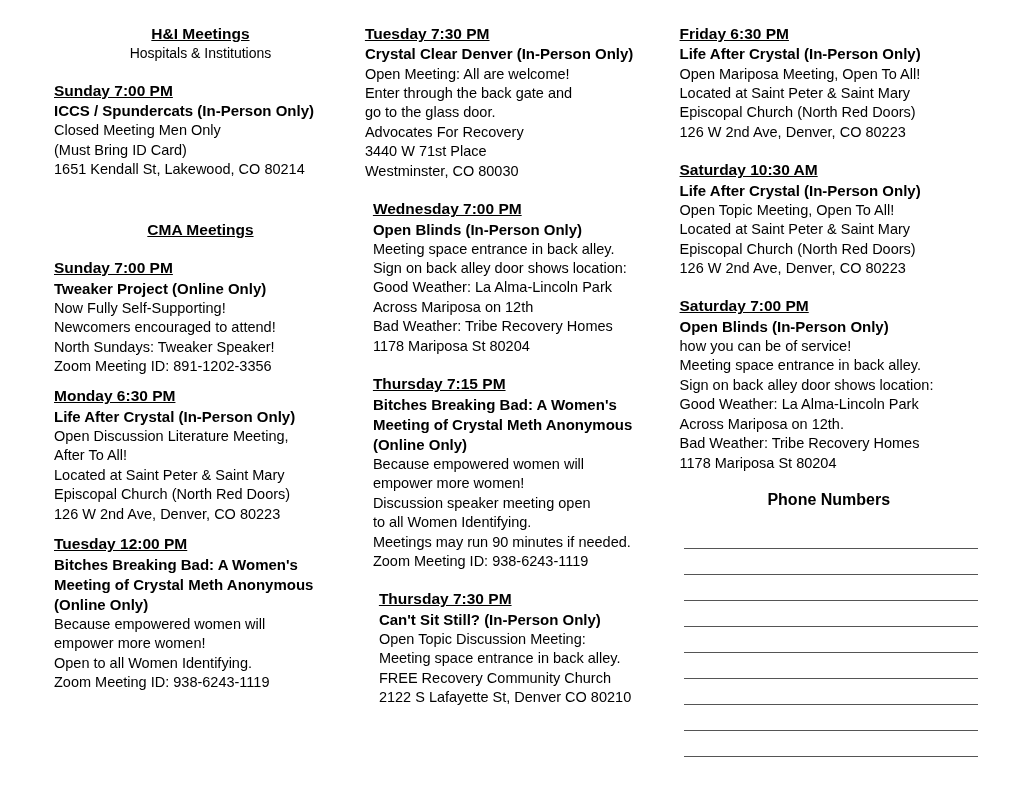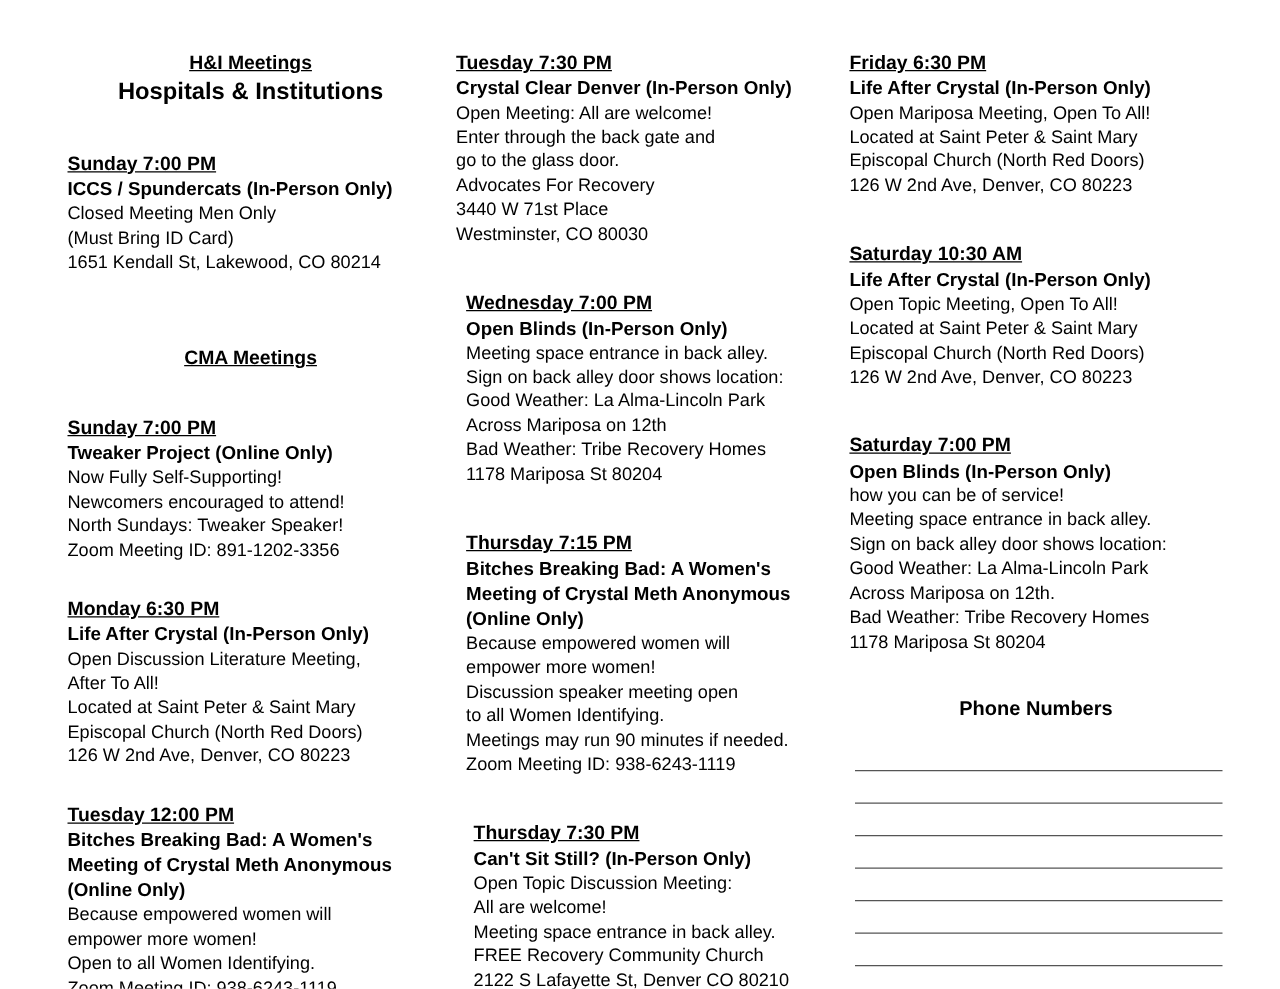--- a/index.html
+++ b/index.html
@@ -27,34 +27,34 @@
     align-items: flex-start;
     gap: 0px;
   }
   .col {
     box-sizing: border-box;
   }
   .col-1 { width: 340px; padding-left: 34px; padding-right: 8px; }
   .col-2 { width: 330px; padding-left: 10px; padding-right: 8px; }
   .col-3 { width: 330px; padding-left: 0px; padding-right: 8px; }
 
-  .block { margin-bottom: 0; margin-top: 17px; }
+  .block { margin-bottom: 0; }
 
   .centered { text-align: center; }
 
   .heading-underline {
     font-size: 15.5px;
     font-weight: bold;
     text-decoration: underline;
     line-height: 1.32;
     white-space: nowrap;
   }
   .heading-plain {
-    font-size: 19px;
-    font-weight: bold;
+    font-size: 14px;
+    font-weight: normal;
     line-height: 1.32;
   }
   .subtitle-bold {
     font-size: 15px;
     font-weight: bold;
     line-height: 1.34;
   }
   .line {
     font-size: 14.5px;
     line-height: 1.34;
@@ -188,21 +188,20 @@
         <div class="line">Meetings may run 90 minutes if needed.</div>
         <div class="line">Zoom Meeting ID: 938-6243-1119</div>
       </div>
 
       <div class="gap-md"></div>
 
       <div class="block indent-2">
         <div class="heading-underline">Thursday 7:30 PM</div>
         <div class="subtitle-bold">Can't Sit Still? (In-Person Only)</div>
         <div class="line">Open Topic Discussion Meeting:</div>
-        <div class="line">All are welcome!</div>
         <div class="line">Meeting space entrance in back alley.</div>
         <div class="line">FREE Recovery Community Church</div>
         <div class="line">2122 S Lafayette St, Denver CO 80210</div>
       </div>
 
     </div>
 
     <div class="col col-3">
 
       <div class="block">

